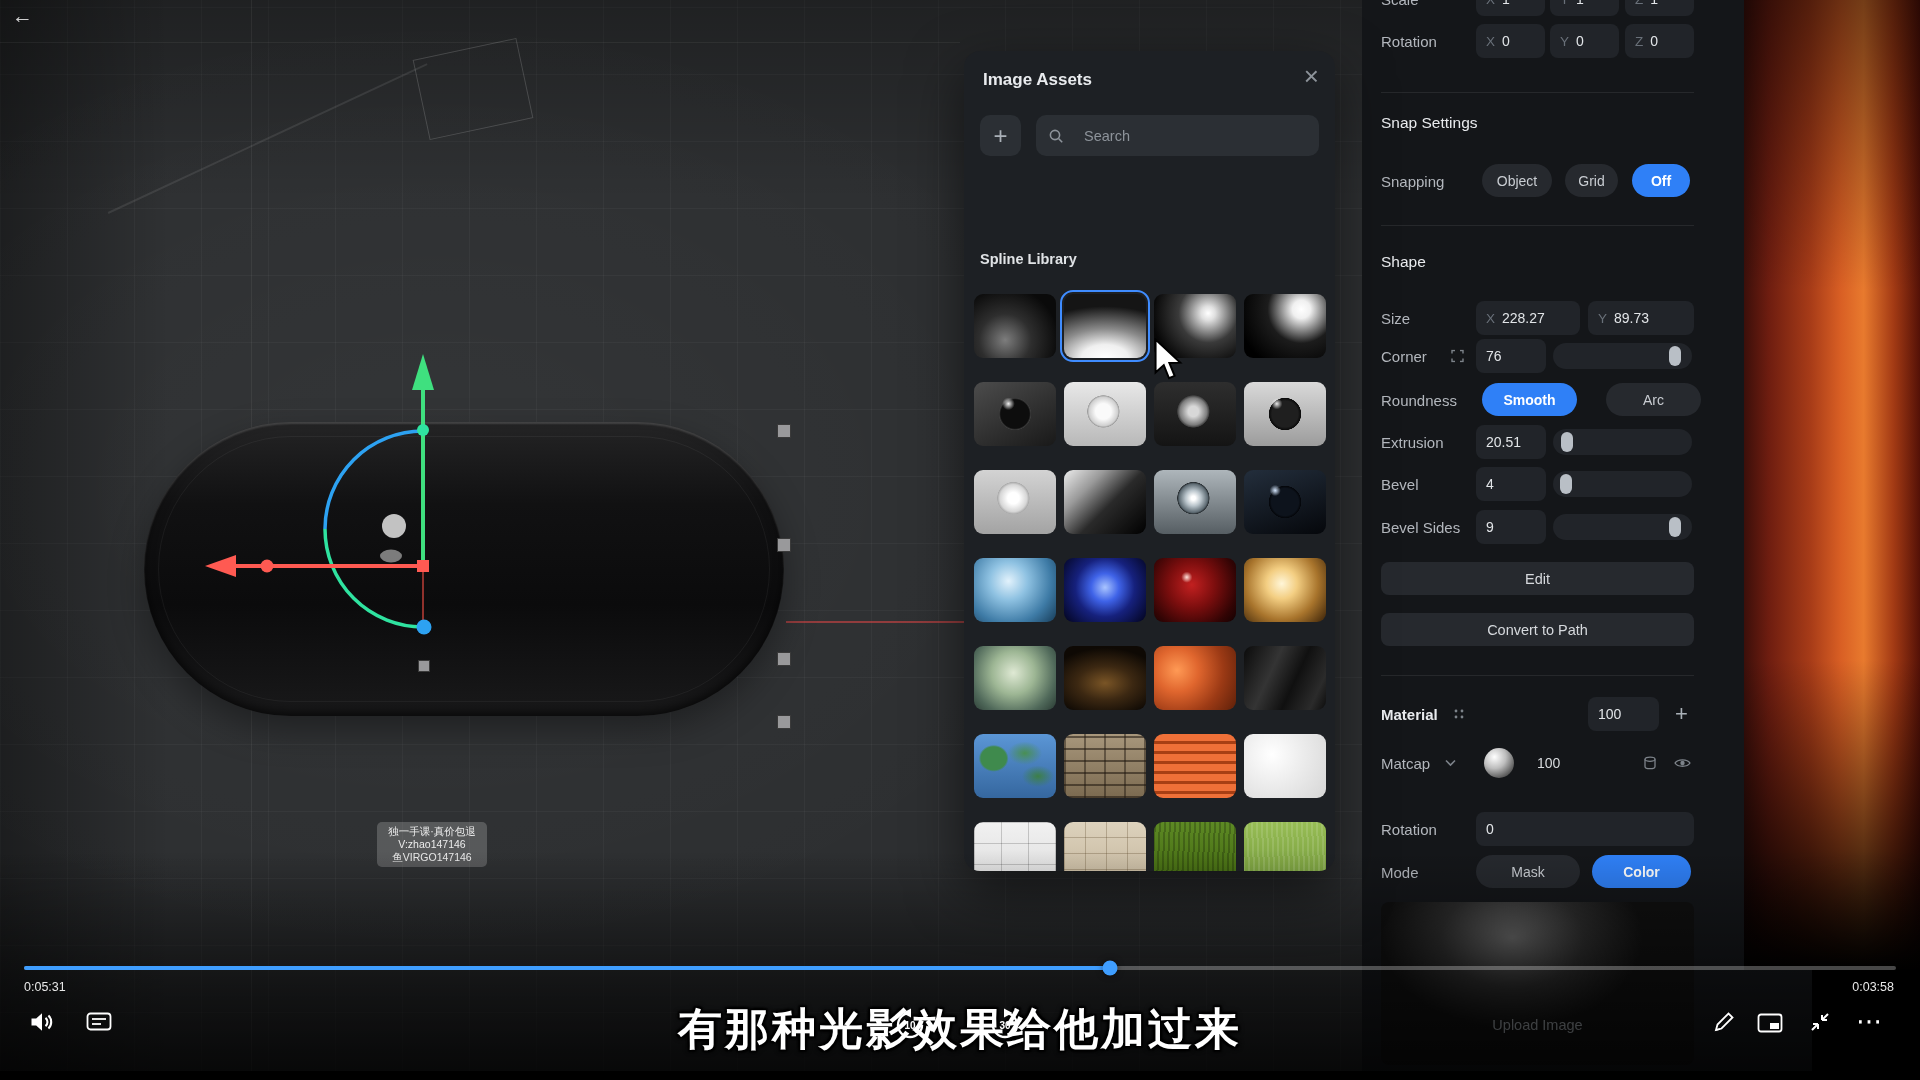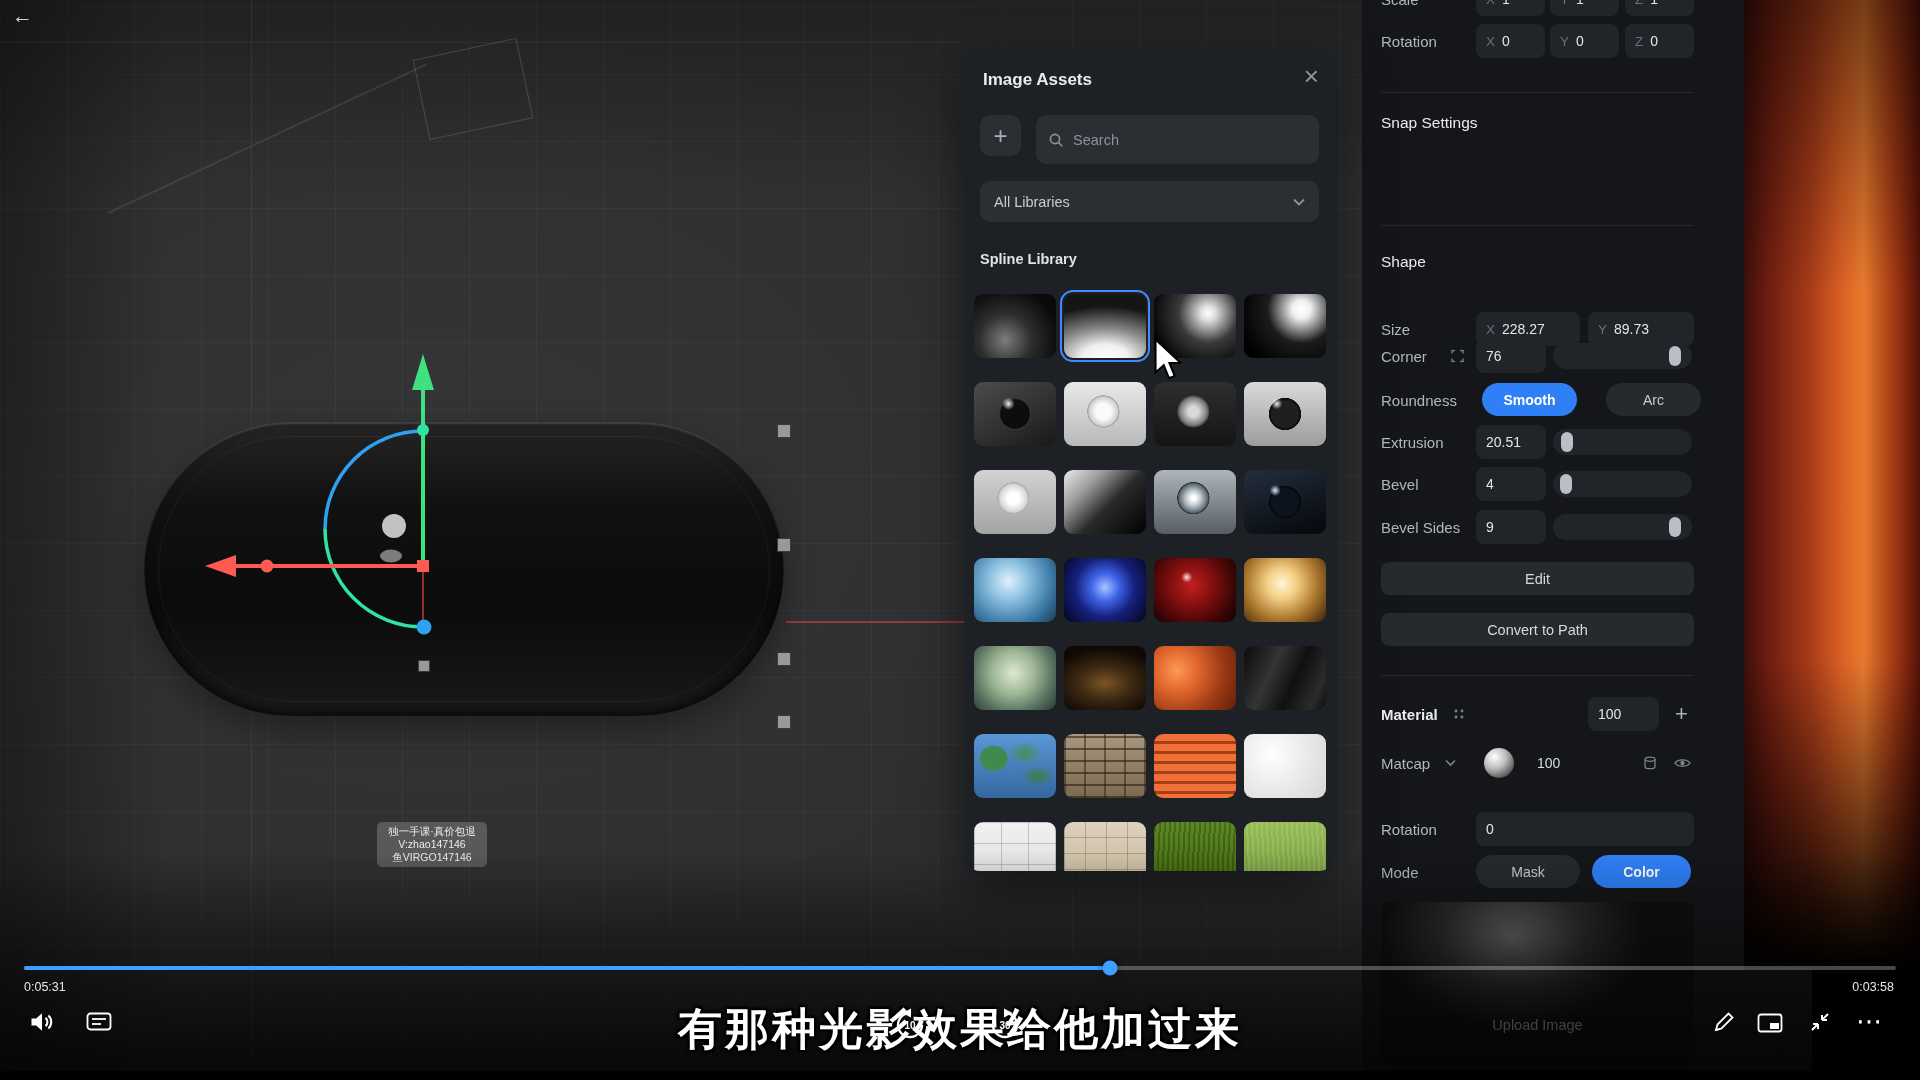--- a/index.html
+++ b/index.html
@@ -33,22 +33,22 @@
   .handle{position:absolute;width:14px;height:14px;background:#99999b;border:1px solid #3a3a3a;z-index:7}
   .gizmo-svg{position:absolute;left:0;top:0;z-index:6}
 
   
   .assets{position:absolute;left:964px;top:51px;width:371px;height:820px;background:#1d2024;
     border-radius:16px;box-shadow:0 20px 55px rgba(0,0,0,0.55);z-index:40;overflow:hidden}
   .assets-title{position:absolute;left:19px;top:19px;font-size:17px;font-weight:600;color:#e9ebee}
   .assets-close{position:absolute;right:16px;top:10px;font-size:26px;color:#8d939a;cursor:pointer;line-height:30px}
   .add-btn{position:absolute;left:16px;top:64px;width:41px;height:41px;border-radius:10px;background:#2b2f34;
     color:#aab1b8;font-size:24px;display:flex;align-items:center;justify-content:center}
-  .search{position:absolute;left:72px;top:64px;width:283px;height:49px;border-radius:10px;background:#2b2f34;
-    display:flex;align-items:center;padding:0 12px;gap:9px}
+  .search{position:absolute;left:72px;top:64px;width:283px;height:41px;border-radius:10px;background:#2b2f34;
+    display:flex;align-items:center;padding:0 12px;gap:20px}
   .search input{flex:1;background:transparent;border:none;outline:none;font-size:14.5px;color:#d2d5d9;
     font-family:"Liberation Sans",sans-serif}
   .search input::placeholder{color:#8d939a}
   .dropdown{position:absolute;left:16px;top:130px;width:339px;height:41px;border-radius:10px;background:#2b2f34;
     display:flex;align-items:center;padding:0 14px;font-size:14.5px;color:#c8ccd0;justify-content:space-between}
   .section-label{position:absolute;left:16px;top:200px;font-size:14.5px;font-weight:600;color:#e0e3e6}
   .thumb-grid{position:absolute;left:10px;top:243px;display:grid;grid-template-columns:repeat(4,82px);
     column-gap:8px;row-gap:24px}
   .thumb{width:82px;height:64px;border-radius:9px;background:#333}
   .thumb.selected{outline:2.5px solid #3f8cff;outline-offset:2px}
@@ -153,26 +153,20 @@
   <div class="assets">
     <div class="assets-title">Image Assets</div>
     <div class="assets-close">×</div>
     <div class="add-btn">+</div>
     <div class="search">
       <svg width="16" height="16" viewBox="0 0 16 16">
         <circle cx="7" cy="7" r="4.6" fill="none" stroke="#8d939a" stroke-width="1.6"></circle>
         <line x1="10.5" y1="10.5" x2="14.2" y2="14.2" stroke="#8d939a" stroke-width="1.6"></line>
       </svg>
       <input placeholder="Search" style="">
-    </div>
-    <div class="dropdown">
-      <span>All Libraries</span>
-      <svg width="12" height="8" viewBox="0 0 12 8">
-        <polyline points="1,1.5 6,6.5 11,1.5" fill="none" stroke="#8d939a" stroke-width="1.8"></polyline>
-      </svg>
     </div>
     <div class="section-label">Spline Library</div>
     <div class="thumb-grid">
         <div class="thumb" style="background: radial-gradient(circle at 38% 72%, rgb(125, 125, 125) 0%, rgb(46, 46, 46) 38%, rgb(10, 10, 10) 78%);"></div>
         <div class="thumb selected" style="background: radial-gradient(130% 95% at 50% 100%, rgb(255, 255, 255) 0%, rgb(240, 240, 240) 22%, rgb(138, 138, 138) 48%, rgb(21, 21, 21) 85%);"></div>
         <div class="thumb" style="background: radial-gradient(circle at 66% 30%, rgb(255, 255, 255) 0%, rgb(224, 224, 224) 10%, rgb(58, 58, 58) 42%, rgb(6, 6, 6) 80%);"></div>
         <div class="thumb" style="background: radial-gradient(circle at 70% 24%, rgb(255, 255, 255) 0%, rgb(240, 240, 240) 12%, rgb(28, 28, 28) 45%, rgb(0, 0, 0) 85%);"></div>
         <div class="thumb" style="background: radial-gradient(9px at 42% 34%, rgba(255, 255, 255, 0.95) 0%, rgba(255, 255, 255, 0) 70%), radial-gradient(26px, rgb(13, 13, 13) 55%, rgb(61, 61, 61) 61%, rgba(0, 0, 0, 0) 63%), linear-gradient(150deg, rgb(76, 76, 76) 0%, rgb(25, 25, 25) 100%);"></div>
         <div class="thumb" style="background: radial-gradient(26px at 48% 46%, rgb(250, 250, 250) 30%, rgb(208, 208, 208) 55%, rgb(158, 158, 158) 61%, rgba(0, 0, 0, 0) 63%), linear-gradient(rgb(232, 232, 232) 0%, rgb(184, 184, 184) 100%);"></div>
         <div class="thumb" style="background: radial-gradient(26px at 48% 46%, rgb(216, 216, 216) 20%, rgb(124, 124, 124) 52%, rgb(63, 63, 63) 61%, rgba(0, 0, 0, 0) 63%), linear-gradient(rgb(46, 46, 46) 0%, rgb(20, 20, 20) 100%);"></div>
@@ -230,25 +224,31 @@
       </div>
       <div class="box" style="left:244px;width:69px">
         <span class="axis">Z</span>
         <span>0</span>
       </div>
     </div>
 
     <div class="divider" style="top:92px"></div>
     <div class="hdr" style="top:114px">Snap Settings</div>
 
+    <div class="irow" style="top:164px">
+      <span class="lbl">Snapping</span>
+      <div class="pillbtn" style="left:101px;width:70px">Object</div>
+      <div class="pillbtn" style="left:184px;width:53px">Grid</div>
+      <div class="pillbtn blue" style="left:251px;width:58px">Off</div>
+    </div>
 
     <div class="divider" style="top:225px"></div>
     <div class="hdr" style="top:253px">Shape</div>
 
-    <div class="irow" style="top:312px">
+    <div class="irow" style="top:301px">
       <span class="lbl">Size</span>
       <div class="box" style="left:95px;width:104px">
         <span class="axis">X</span>
         <span>228.27</span>
       </div>
       <div class="box" style="left:207px;width:106px">
         <span class="axis">Y</span>
         <span>89.73</span>
       </div>
     </div>

